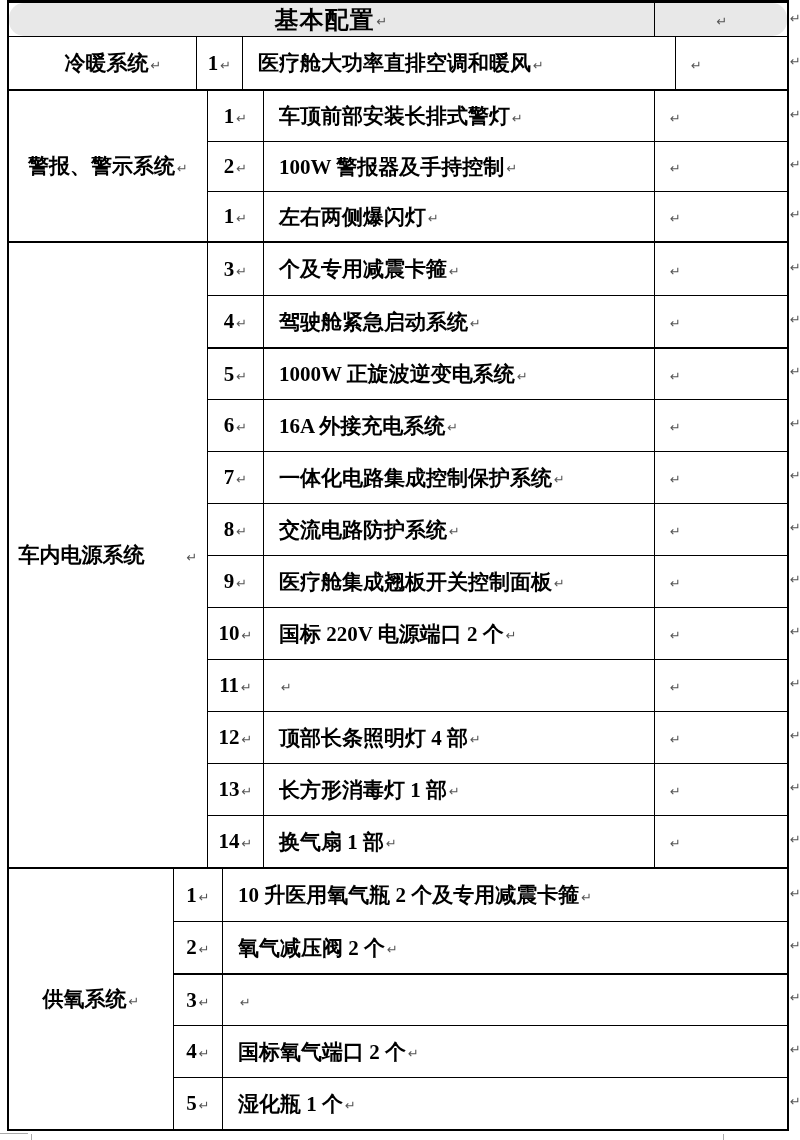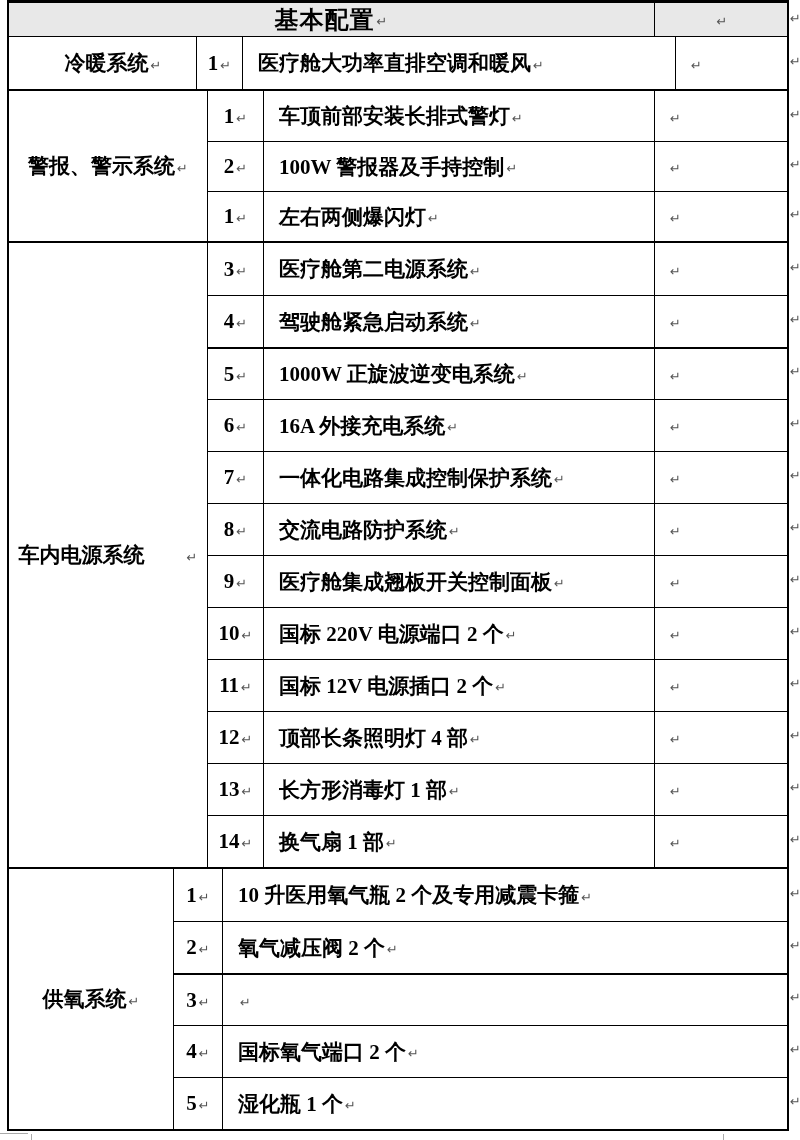--- a/index.html
+++ b/index.html
@@ -58,21 +58,21 @@
 
   .ghost-h  { position: absolute; left: 0;    top: 1133px; width: 28px; height: 1px; background: #aaaaaa; }
   .ghost-v1 { position: absolute; left: 31px; top: 1134px; width: 1px;  height: 6px; background: #aaaaaa; }
   .ghost-v2 { position: absolute; left: 723px;top: 1134px; width: 1px;  height: 6px; background: #aaaaaa; }
 </style>
 </head>
 <body>
 
 <div class="page">
   <div class="table" id="table">
-      <div class="section header-row" style="grid-template-columns: 645px 1fr; grid-template-rows: 33px;">
+      <div class="section header-row" style="grid-template-columns: 645px 1fr; grid-template-rows: 33px; border-radius: 15px;">
         <div class="cell title-cell">
           <span>基本配置</span>
           <span class="pilcrow">↵</span>
         </div>
         <div class="cell empty-cell center">
           <span class="pilcrow">↵</span>
         </div>
       </div>
       <div class="section" style="grid-template-columns: 166px 46px 433px 1fr; border-top: 1px solid rgb(0, 0, 0); grid-template-rows: repeat(1, 52px); padding-left: 21px;">
         <div class="cell label-cell" style="grid-row: 1 / span 1;">
@@ -133,21 +133,21 @@
       <div class="section" style="grid-template-columns: 198px 56px 391px 1fr; border-top: 2px solid rgb(0, 0, 0); grid-template-rows: repeat(12, 52px);">
         <div class="cell label-cell" style="grid-row: 1 / span 12; gap: 40px;">
           <span>车内电源系统</span>
           <span class="pilcrow">↵</span>
         </div>
         <div class="cell num-cell">
           <span>3</span>
           <span class="pilcrow">↵</span>
         </div>
         <div class="cell text-cell">
-          <span>医疗舱第二电源系统</span>
+          <span>个及专用减震卡箍</span>
           <span class="pilcrow">↵</span>
         </div>
         <div class="cell empty-cell">
           <span class="pilcrow">↵</span>
         </div>
         <div class="cell num-cell bt1">
           <span>4</span>
           <span class="pilcrow">↵</span>
         </div>
         <div class="cell text-cell bt1">
@@ -221,21 +221,20 @@
           <span class="pilcrow">↵</span>
         </div>
         <div class="cell empty-cell bt1">
           <span class="pilcrow">↵</span>
         </div>
         <div class="cell num-cell bt1">
           <span>11</span>
           <span class="pilcrow">↵</span>
         </div>
         <div class="cell text-cell bt1">
-          <span>国标 12V 电源插口 2 个</span>
           <span class="pilcrow">↵</span>
         </div>
         <div class="cell empty-cell bt1">
           <span class="pilcrow">↵</span>
         </div>
         <div class="cell num-cell bt1">
           <span>12</span>
           <span class="pilcrow">↵</span>
         </div>
         <div class="cell text-cell bt1">

